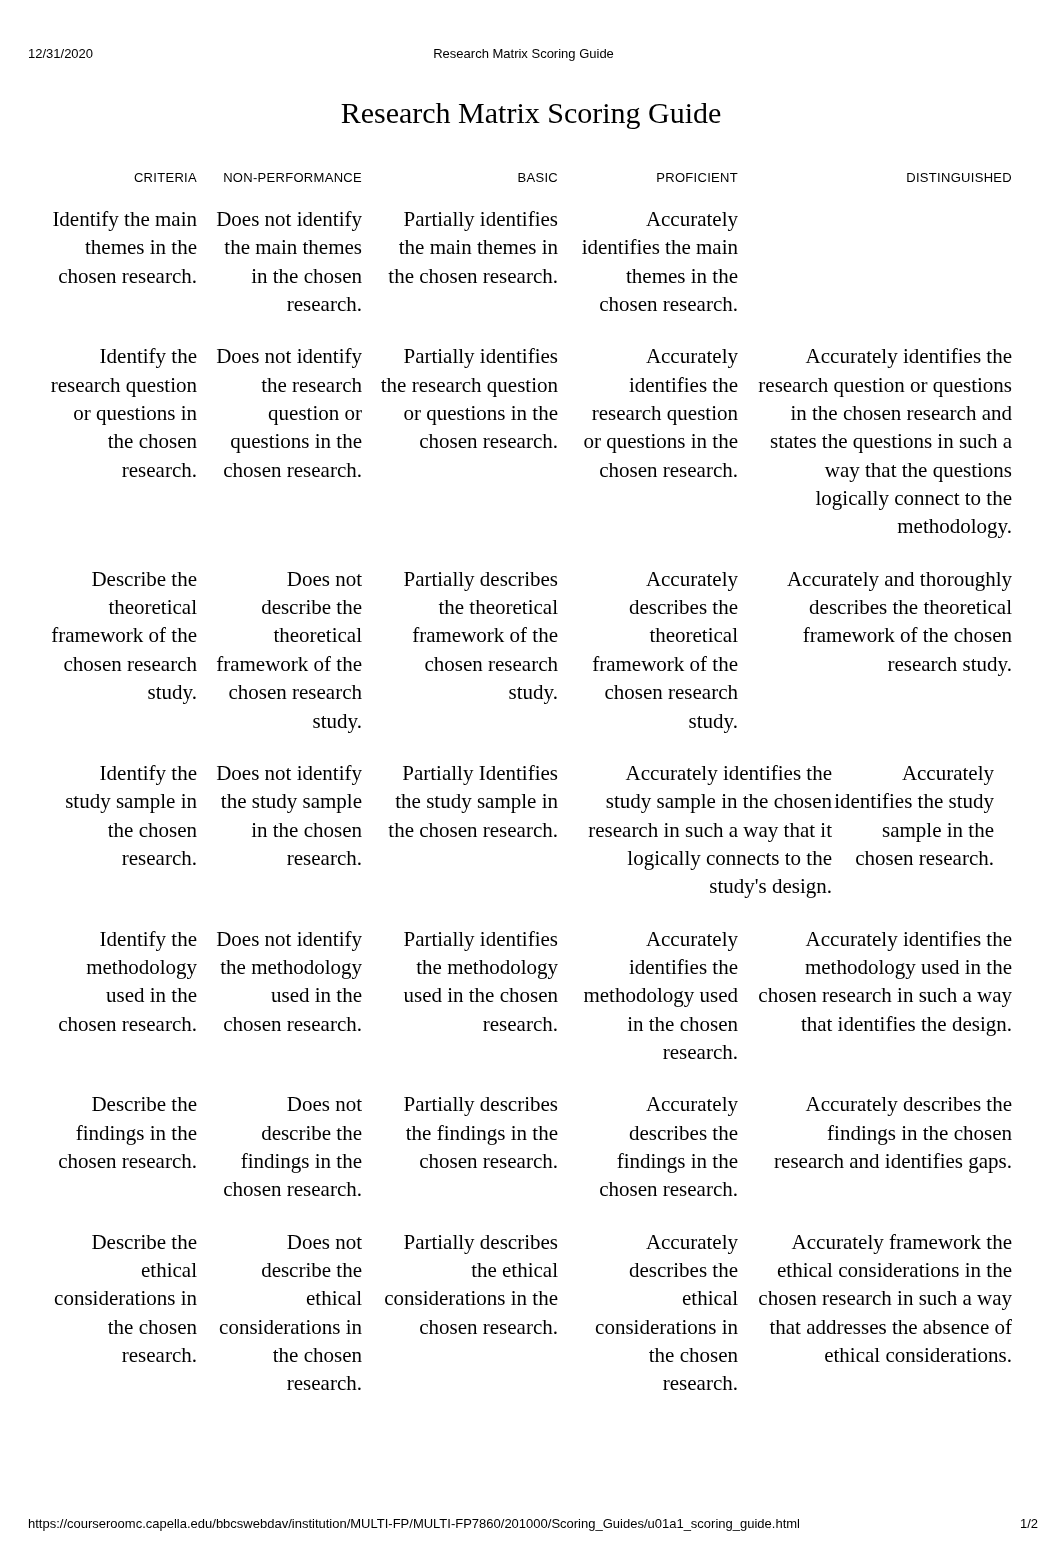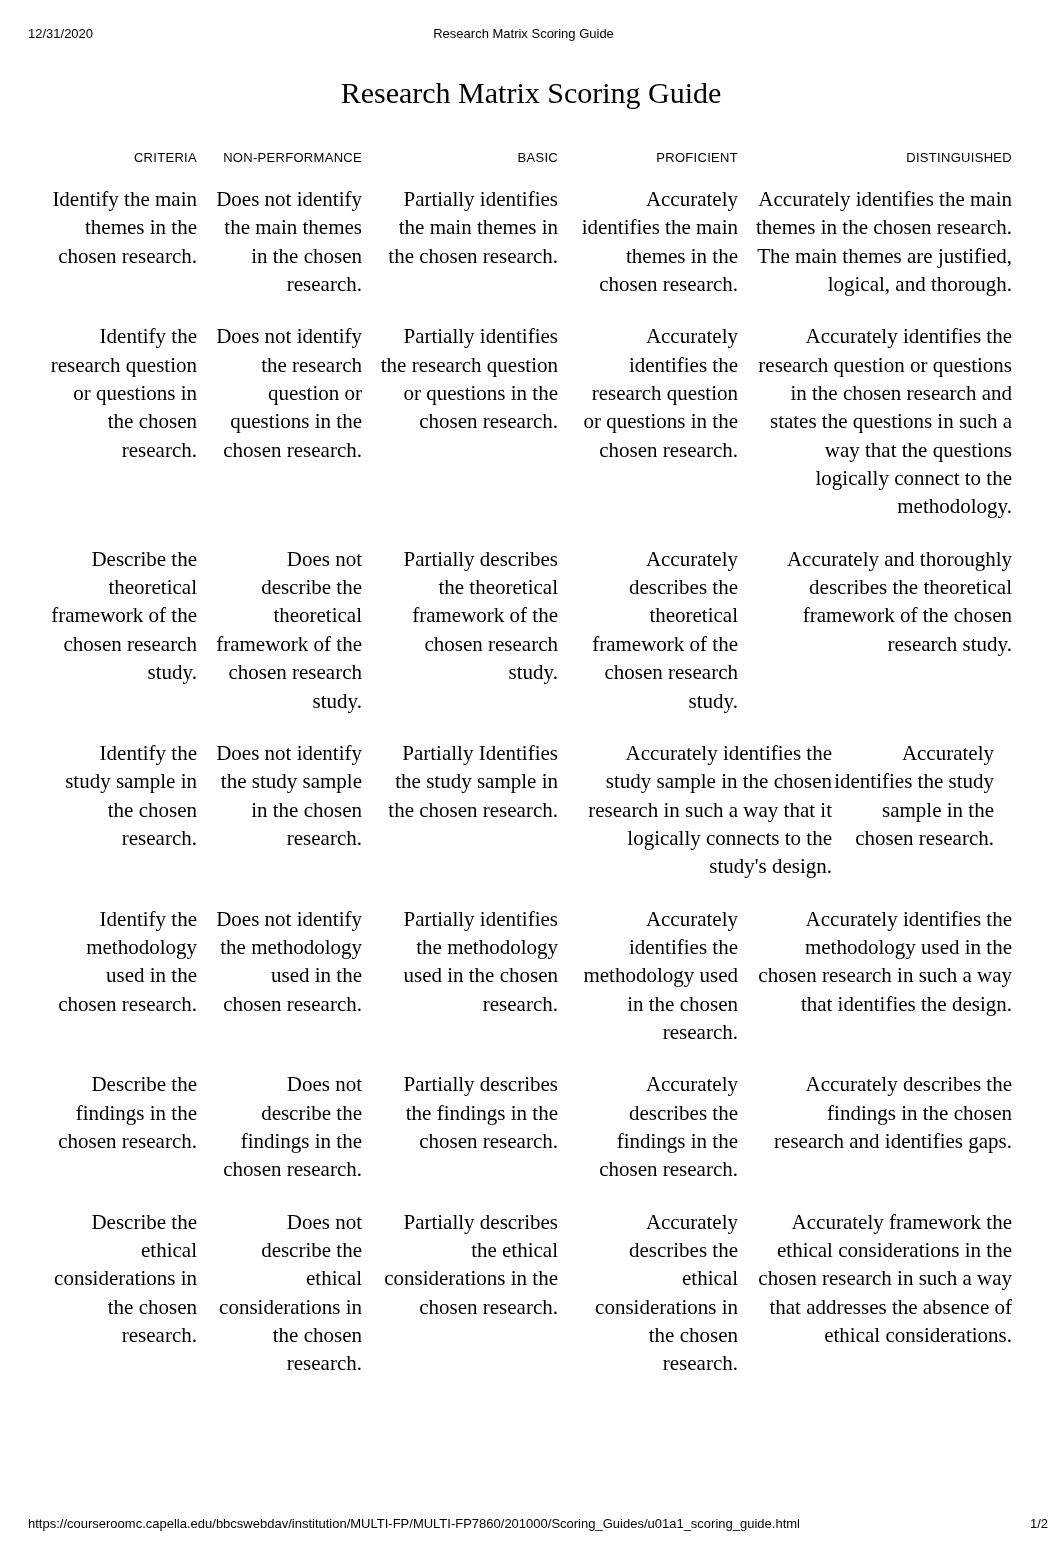--- a/index.html
+++ b/index.html
@@ -16,20 +16,21 @@
       position: relative;
       padding: 0;
     }
     .header-row {
       display: flex;
       justify-content: flex-start;
       padding: 26px 28px 0 28px;
       font-size: 13px;
       font-family: Arial, Helvetica, sans-serif;
       color: #000;
+      margin-top: 20px;
     }
     .doc-title-small {
       text-align: center;
       flex: 1;
     }
     .main-title {
       text-align: center;
       font-size: 30px;
       font-weight: normal;
       margin: 35px 0 30px 0;
@@ -57,21 +58,21 @@
     }
     .col-1 { width: 165px; flex-shrink: 0; }
     .col-2 { width: 165px; flex-shrink: 0; }
     .col-3 { width: 196px; flex-shrink: 0; }
     .col-4 { width: 180px; flex-shrink: 0; }
     .col-5 { flex: 1; padding-right: 0; }
     .footer {
       position: absolute;
       bottom: 30px;
       left: 28px;
-      right: 14px;
+      right: 24px;
       display: flex;
       justify-content: space-between;
       font-size: 13px;
       font-family: Arial, Helvetica, sans-serif;
       color: #000;
     }
   </style>
 </head>
 <body>
 
@@ -91,21 +92,20 @@
     <div class="col col-3">BASIC</div>
     <div class="col col-4">PROFICIENT</div>
     <div class="col col-5">DISTINGUISHED</div>
   </div>
 
   <div class="rubric-row">
     <div class="col col-1">Identify the main themes in the chosen research.</div>
     <div class="col col-2">Does not identify the main themes in the chosen research.</div>
     <div class="col col-3">Partially identifies the main themes in the chosen research.</div>
     <div class="col col-4">Accurately identifies the main themes in the chosen research.</div>
-    <div class="col col-5">Accurately identifies the main themes in the chosen research. The main themes are justified, logical, and thorough.</div>
   </div>
 
   <div class="rubric-row">
     <div class="col col-1">Identify the research question or questions in the chosen research.</div>
     <div class="col col-2">Does not identify the research question or questions in the chosen research.</div>
     <div class="col col-3">Partially identifies the research question or questions in the chosen research.</div>
     <div class="col col-4">Accurately identifies the research question or questions in the chosen research.</div>
     <div class="col col-5">Accurately identifies the research question or questions in the chosen research and states the questions in such a way that the questions logically connect to the methodology.</div>
   </div>
 

